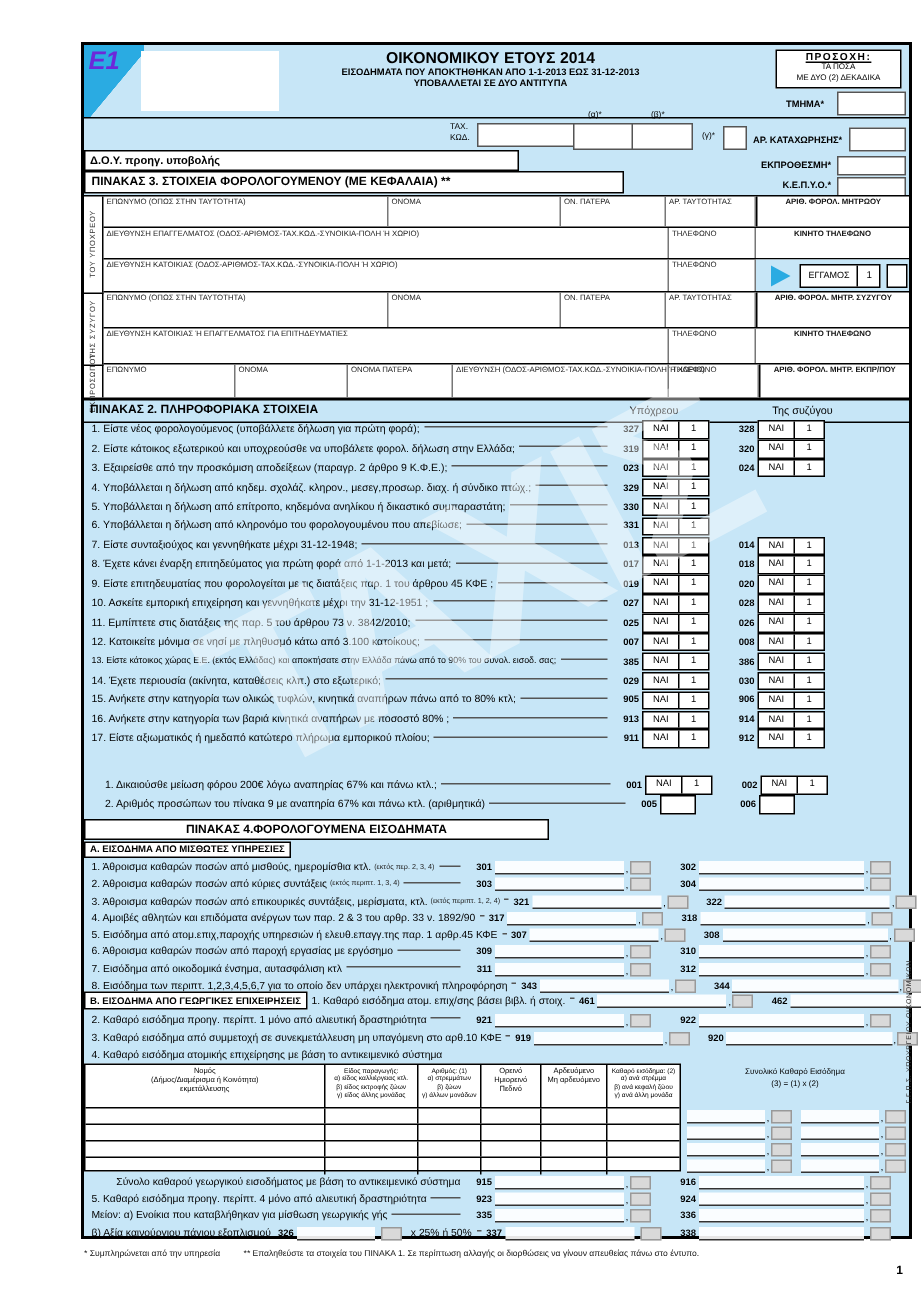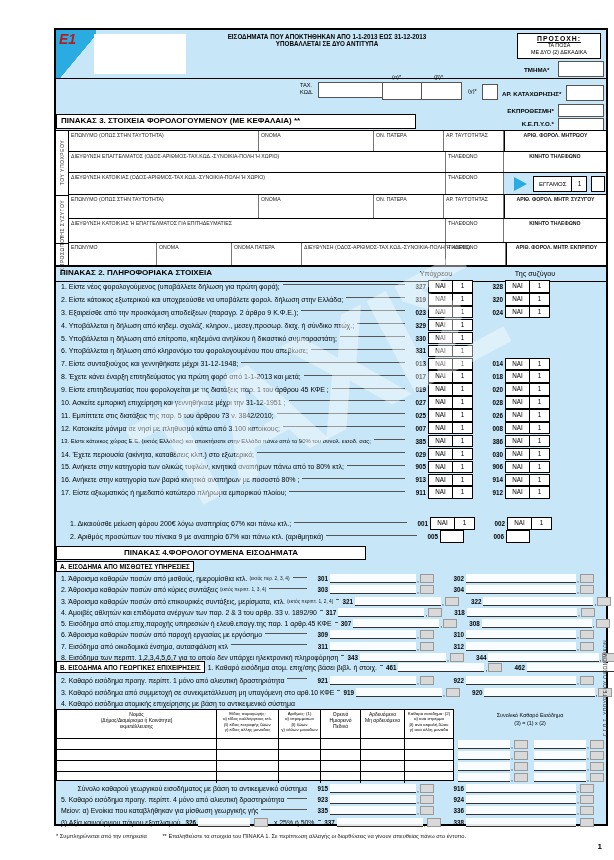--- a/index.html
+++ b/index.html
@@ -2,21 +2,21 @@
 <html><head>
 <meta charset="utf-8">
 <style>
   html,body{margin:0;padding:0;background:#fff;}
   .page{position:relative;width:614px;height:860px;background:#fff;font-family:"Liberation Sans",sans-serif;color:#000;overflow:hidden;}
   .form{position:absolute;left:54px;top:28px;width:554px;height:798px;background:#c7e6f7;border:2px solid #000;box-sizing:border-box;}
   .abs{position:absolute;}
   
   .hdr{position:absolute;left:0;top:0;right:0;height:48px;border-bottom:1px solid #000;}
   .tri{position:absolute;left:0;top:0;width:40px;height:48px;background:linear-gradient(to bottom right,#2aabe2 55%,rgba(0,0,0,0) 55.5%);}
-  .e1{position:absolute;left:3px;top:1px;font-weight:bold;font-style:italic;font-size:14px;color:#b91c1c;}
+  .e1{position:absolute;left:3px;top:1px;font-weight:bold;font-style:italic;font-size:17px;color:#6d28d9;}
   .barcodebox{position:absolute;left:38px;top:4px;width:92px;height:40px;background:#fff;}
   .titles{position:absolute;left:132px;right:140px;top:3px;text-align:center;line-height:1.15;}
   .tt{font-weight:bold;font-size:10.5px;}
   .ts{font-weight:bold;font-size:6.3px;}
   .attn{position:absolute;right:5px;top:3px;width:82px;background:#fff;border:1px solid #000;text-align:center;padding:1px 0 2px 0;}
   .attn .a{font-weight:bold;font-size:6.8px;letter-spacing:1px;text-decoration:underline;}
   .attn .b{font-size:5.4px;line-height:1.25;}
   .whitebar{background:#fff;border:1px solid #000;box-sizing:border-box;}
   .lab{font-size:5.6px;}
   .lab2{font-size:6.2px;font-weight:bold;}
@@ -91,20 +91,21 @@
 
 <div class="page">
 
   <div class="form">
 
     <div class="hdr">
       <div class="tri"></div>
       <div class="e1">Ε1</div>
       <div class="barcodebox"></div>
       <div class="titles">
+        <div class="tt">ΟΙΚΟΝΟΜΙΚΟΥ ΕΤΟΥΣ 2014</div>
         <div class="ts">ΕΙΣΟΔΗΜΑΤΑ ΠΟΥ ΑΠΟΚΤΗΘΗΚΑΝ ΑΠΟ 1-1-2013 ΕΩΣ 31-12-2013</div>
         <div class="ts">ΥΠΟΒΑΛΛΕΤΑΙ ΣΕ ΔΥΟ ΑΝΤΙΤΥΠΑ</div>
       </div>
       <div class="attn">
         <div class="a">ΠΡΟΣΟΧΗ:</div>
         <div class="b">ΤΑ ΠΟΣΑ</div>
         <div class="b">ΜΕ ΔΥΟ (2) ΔΕΚΑΔΙΚΑ</div>
       </div>
     </div>
 
@@ -120,20 +121,23 @@
     <div class="abs inbox" style="left:366px;top:52px;width:40px;height:18px;border-left:none;"></div>
     <div class="abs lab" style="left:412px;top:58px;">(γ)*</div>
     <div class="abs inbox" style="left:426px;top:54px;width:16px;height:16px;"></div>
 
     <div class="abs lab2" style="left:468px;top:36px;">ΤΜΗΜΑ*</div>
     <div class="abs inbox" style="right:2px;top:31px;width:46px;height:16px;"></div>
 
     <div class="abs lab2" style="left:446px;top:60px;">ΑΡ. ΚΑΤΑΧΩΡΗΣΗΣ*</div>
     <div class="abs inbox" style="left:510px;top:55px;right:2px;height:16px;"></div>
 
+    <div class="abs whitebar" style="left:0;top:70px;width:290px;height:14px;font-size:7.4px;font-weight:bold;padding:1px 3px;">
+      <span>Δ.Ο.Υ. προηγ. υποβολής</span>
+    </div>
 
     <div class="abs lab2" style="right:52px;top:77px;">ΕΚΠΡΟΘΕΣΜΗ*</div>
     <div class="abs inbox" style="right:2px;top:74px;width:46px;height:13px;"></div>
     <div class="abs lab2" style="right:52px;top:90px;">Κ.Ε.Π.Υ.Ο.*</div>
     <div class="abs inbox" style="right:2px;top:88px;width:46px;height:13px;"></div>
 
     <div class="secbar" style="left:0;top:84px;width:360px;height:15px;">ΠΙΝΑΚΑΣ 3. ΣΤΟΙΧΕΙΑ ΦΟΡΟΛΟΓΟΥΜΕΝΟΥ (ΜΕ ΚΕΦΑΛΑΙΑ) **</div>
 
     <div class="t1tab">
       <div class="t1side" style="top:0;height:64px;">

